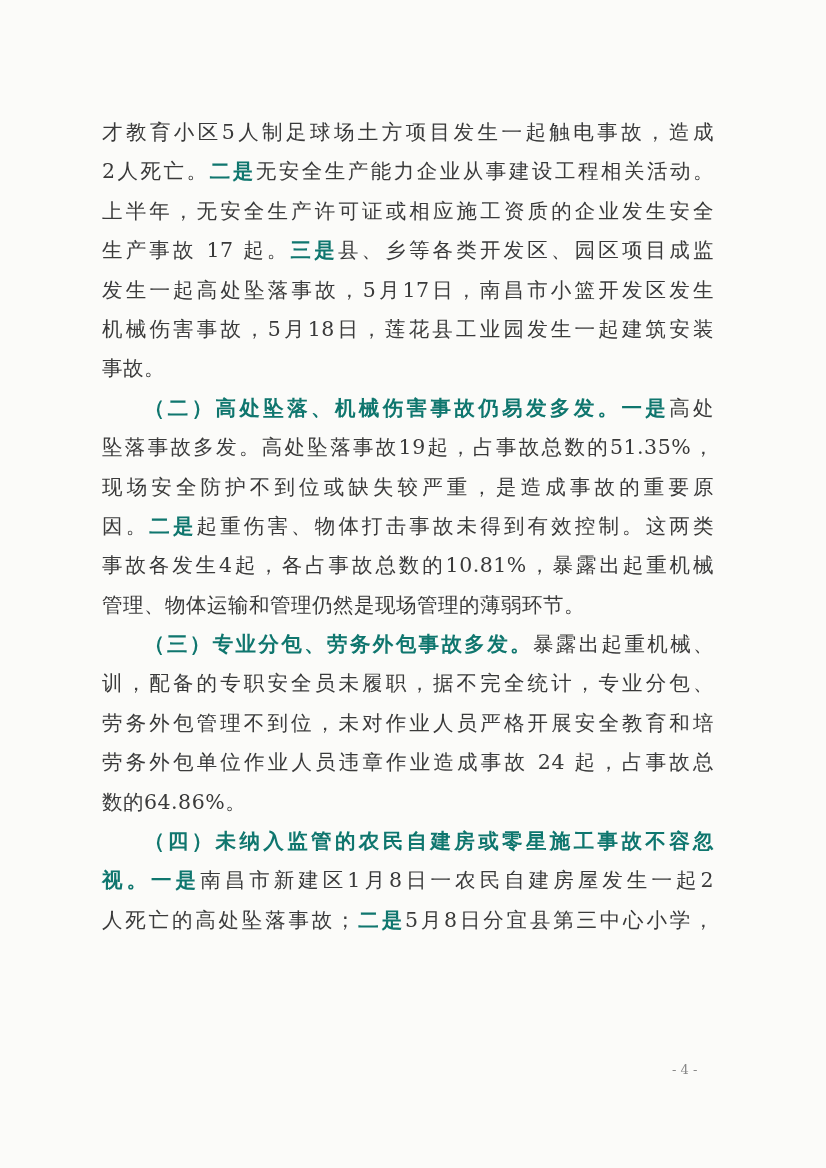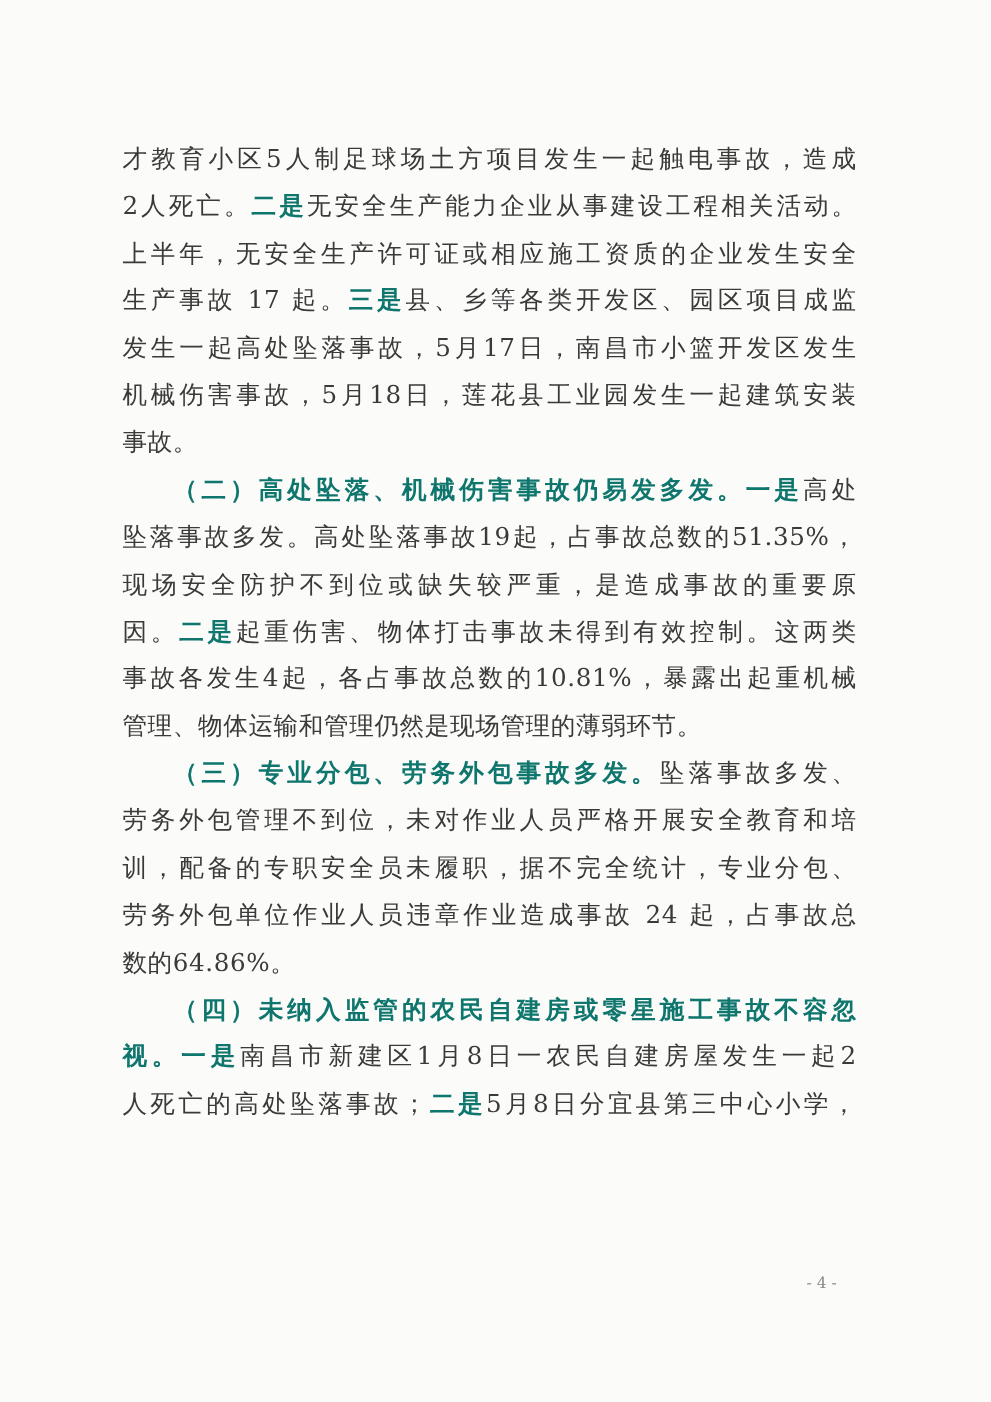--- a/index.html
+++ b/index.html
@@ -46,23 +46,23 @@
     <div class="line"><span>生产事故 17 起。</span><span class="b">三是</span><span>县、乡等各类开发区、园区项目成监</span></div>
     <div class="line"><span>发生一起高处坠落事故，5月17日，南昌市小篮开发区发生</span></div>
     <div class="line"><span>机械伤害事故，5月18日，莲花县工业园发生一起建筑安装</span></div>
     <div class="line last"><span>事故。</span></div>
     <div class="line indent"><span class="b">（二）高处坠落、机械伤害事故仍易发多发。</span><span class="b">一是</span><span>高处</span></div>
     <div class="line"><span>坠落事故多发。高处坠落事故19起，占事故总数的51.35%，</span></div>
     <div class="line"><span>现场安全防护不到位或缺失较严重，是造成事故的重要原</span></div>
     <div class="line"><span>因。</span><span class="b">二是</span><span>起重伤害、物体打击事故未得到有效控制。这两类</span></div>
     <div class="line"><span>事故各发生4起，各占事故总数的10.81%，暴露出起重机械</span></div>
     <div class="line last"><span>管理、物体运输和管理仍然是现场管理的薄弱环节。</span></div>
-    <div class="line indent"><span class="b">（三）专业分包、劳务外包事故多发。</span><span>坠落事故多发、</span></div>
+    <div class="line indent"><span class="b">（三）专业分包、劳务外包事故多发。</span><span>暴露出起重机械、</span></div>
+    <div class="line"><span>训，配备的专职安全员未履职，据不完全统计，专业分包、</span></div>
     <div class="line"><span>劳务外包管理不到位，未对作业人员严格开展安全教育和培</span></div>
-    <div class="line"><span>训，配备的专职安全员未履职，据不完全统计，专业分包、</span></div>
     <div class="line"><span>劳务外包单位作业人员违章作业造成事故 24 起，占事故总</span></div>
     <div class="line last"><span>数的64.86%。</span></div>
     <div class="line indent"><span class="b">（四）未纳入监管的农民自建房或零星施工事故不容忽</span></div>
     <div class="line"><span class="b">视。</span><span class="b">一是</span><span>南昌市新建区1月8日一农民自建房屋发生一起2</span></div>
     <div class="line"><span>人死亡的高处坠落事故；</span><span class="b">二是</span><span>5月8日分宜县第三中心小学，</span></div>
   </div>
 
 <div class="page-num">- 4 -</div>
 
 </body></html>

